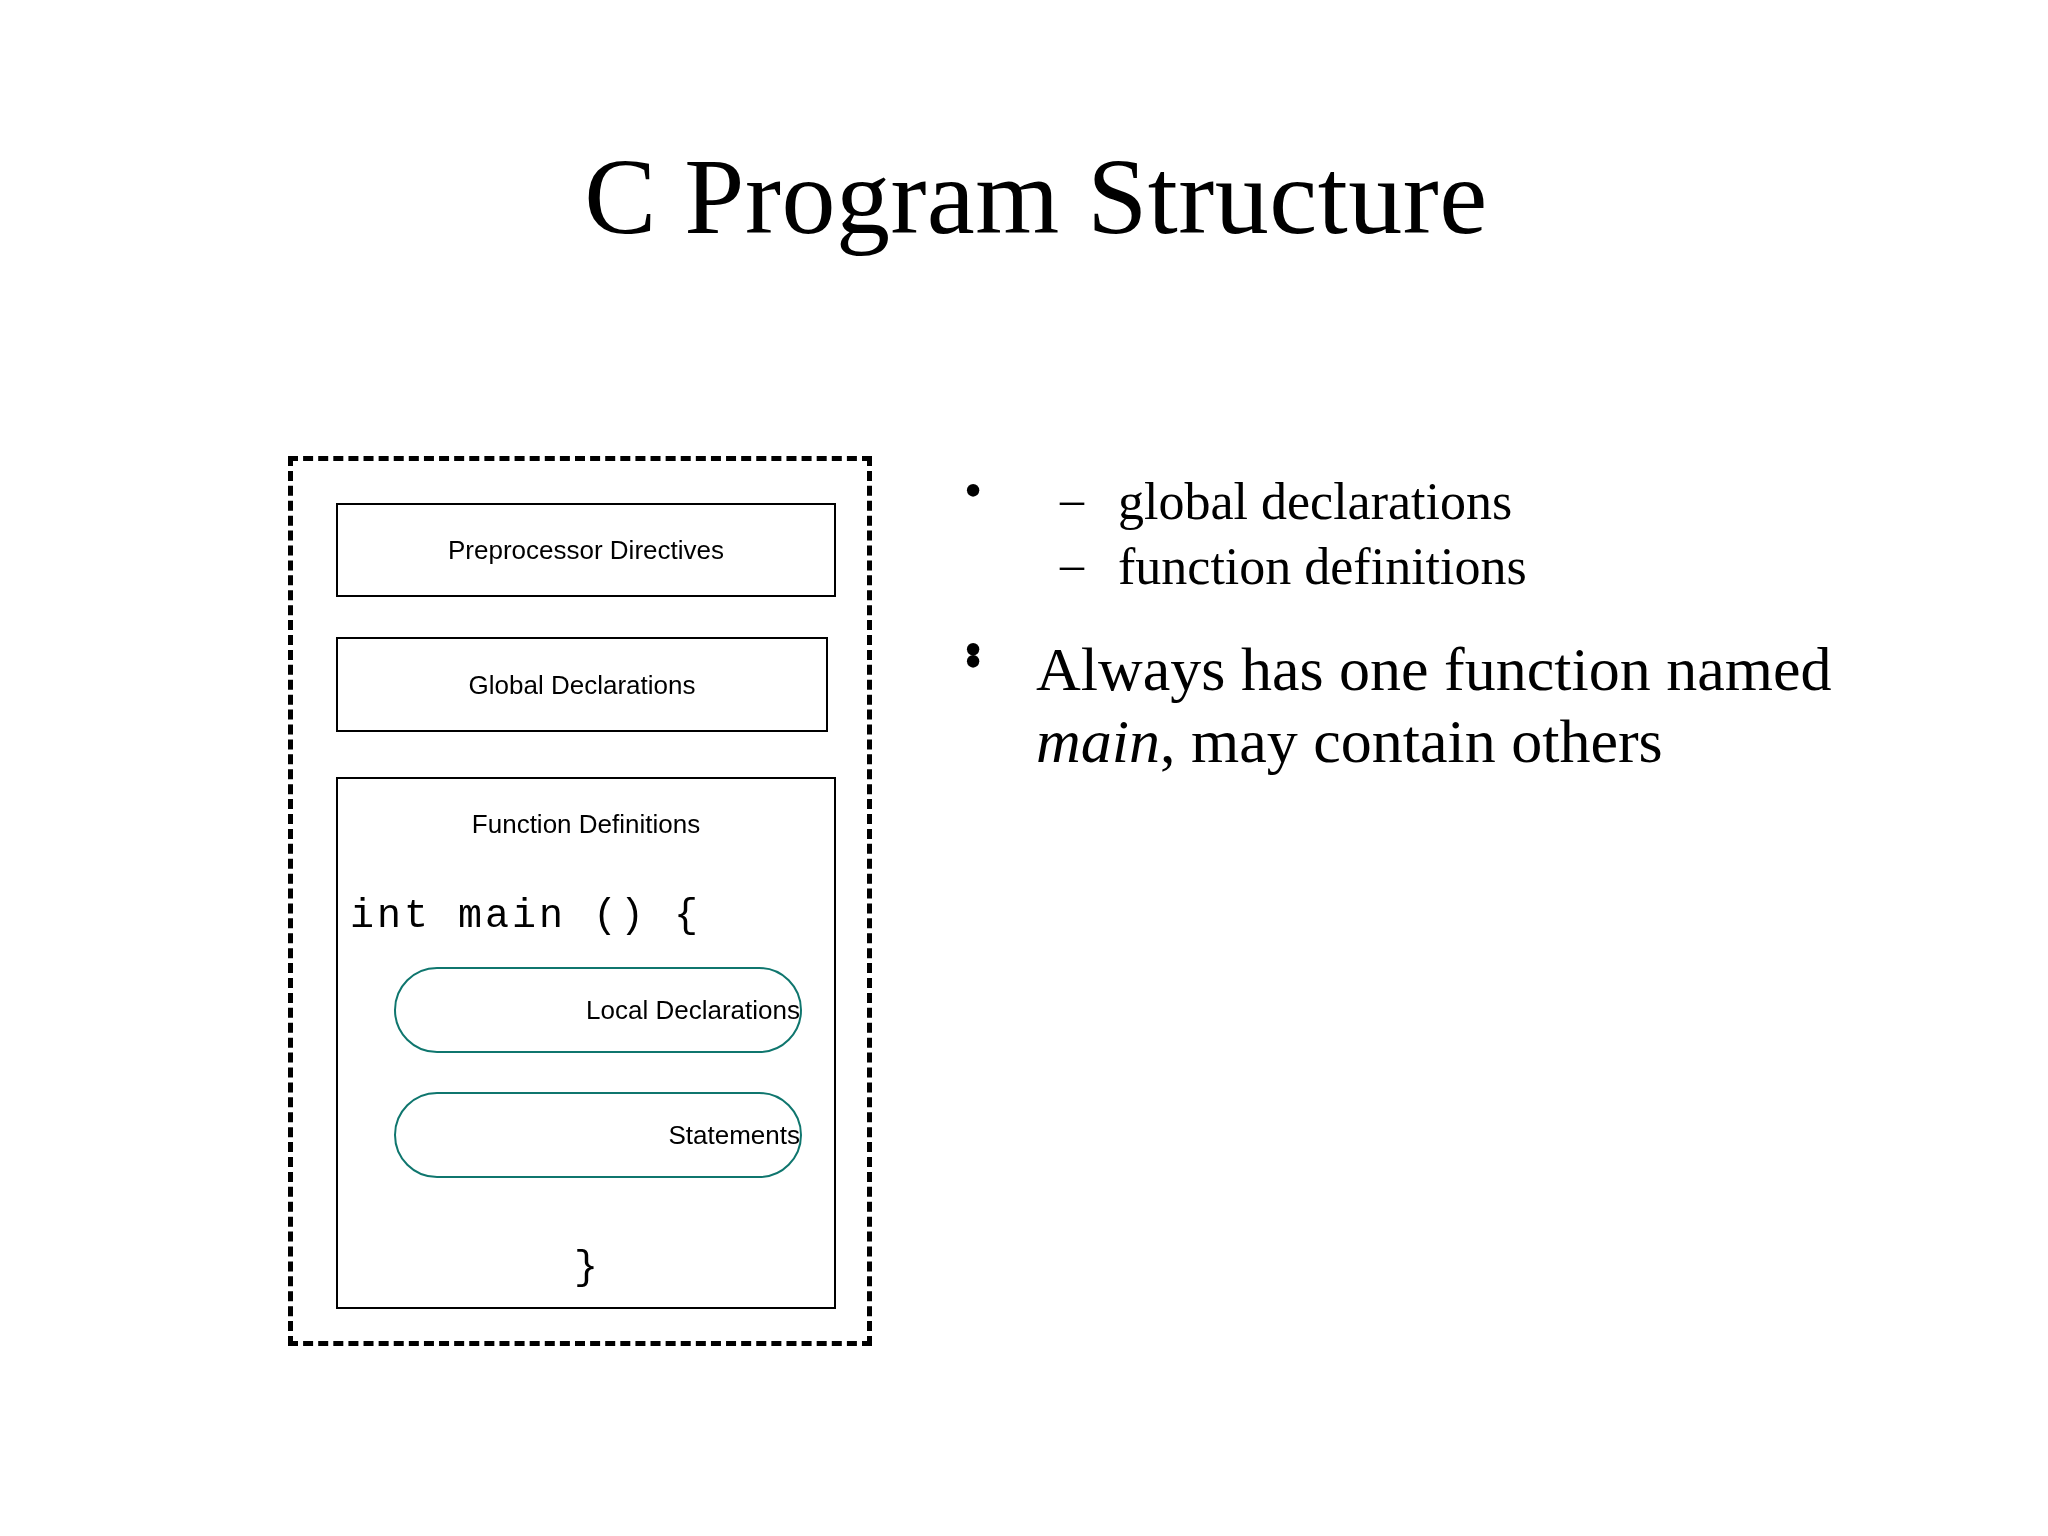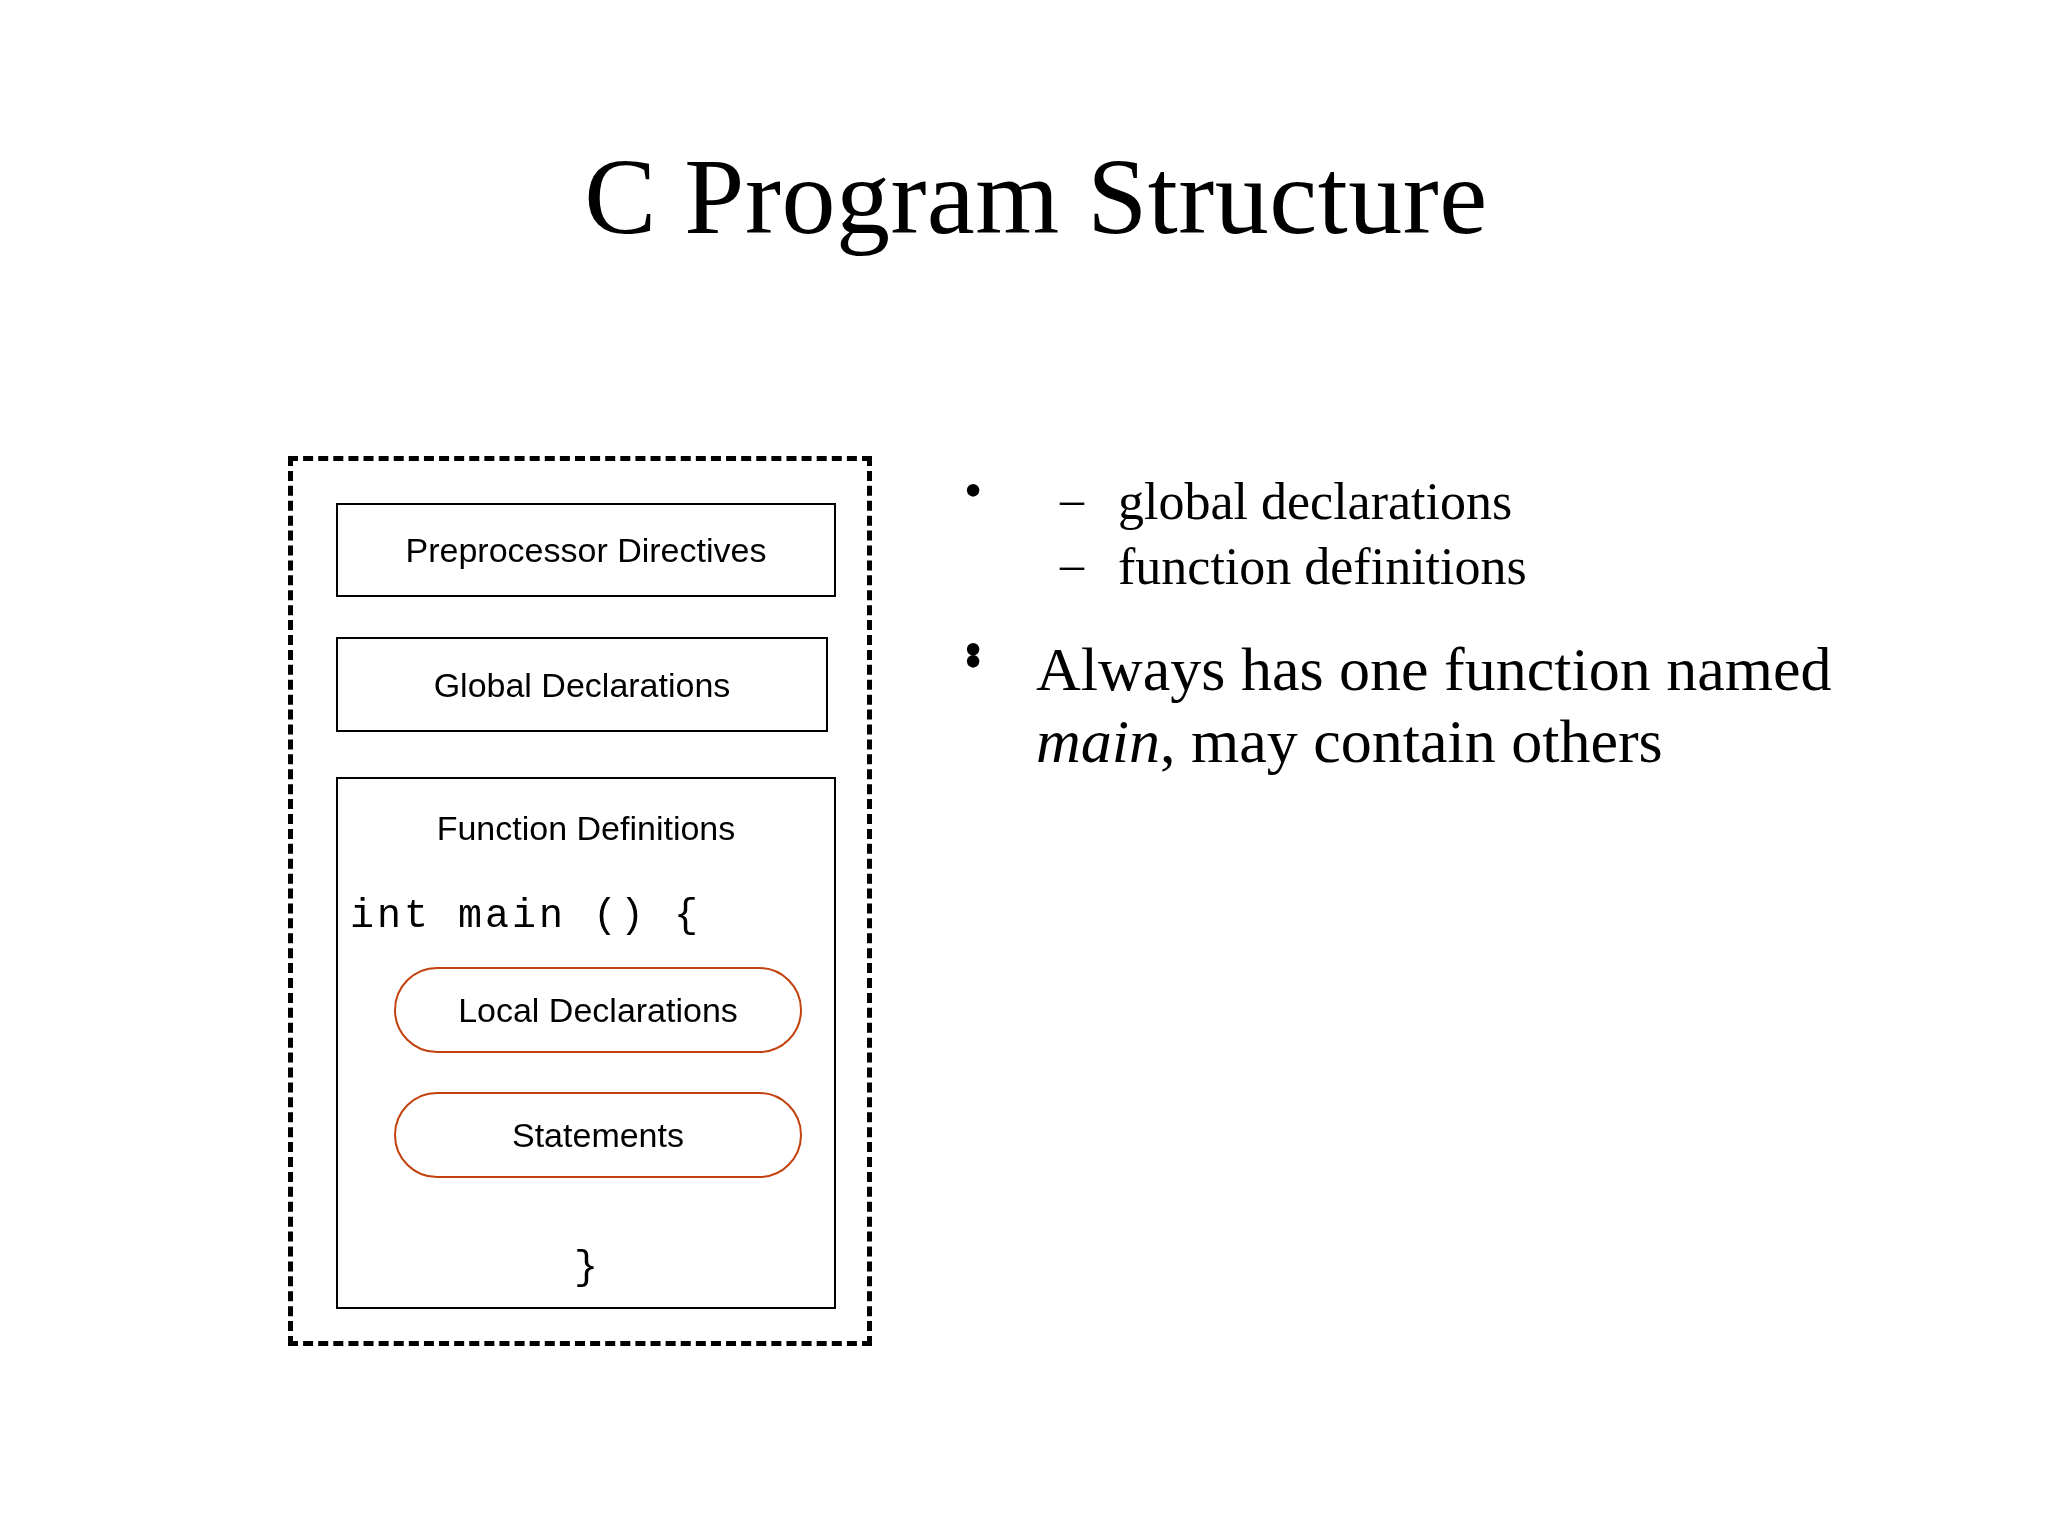--- a/index.html
+++ b/index.html
@@ -55,21 +55,21 @@
   .box {
     position: absolute;
     box-sizing: border-box;
     border: 2px solid #000000;
     background: #ffffff;
     font-family: "Liberation Sans", sans-serif;
     color: #000000;
   }
   .box-label {
     font-family: "Liberation Sans", sans-serif;
-    font-size: 34px;
+    font-size: 26px;
     line-height: 1;
     text-align: center;
     color: #000000;
     white-space: nowrap;
   }
   #box-preproc {
     left: 48px;
     top: 47px;
     width: 500px;
     height: 94px;
@@ -115,26 +115,26 @@
   #code-close {
     left: 0;
     top: 470px;
     width: 100%;
     text-align: center;
     letter-spacing: 0;
   }
   .pill {
     position: absolute;
     box-sizing: border-box;
-    border: 2px solid #c2410c;
+    border: 2px solid #0f766e;
     border-radius: 46px;
     background: #ffffff;
     display: flex;
     align-items: center;
-    justify-content: center;
+    justify-content: flex-end;
   }
   #pill-local {
     left: 56px;
     top: 188px;
     width: 408px;
     height: 86px;
   }
   #pill-stmts {
     left: 56px;
     top: 313px;

